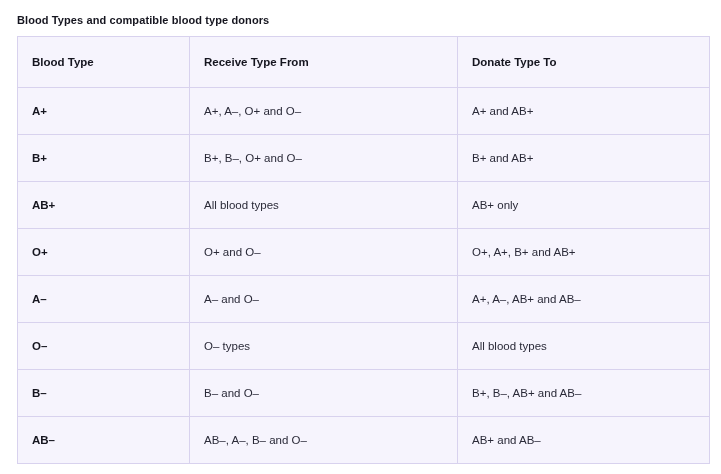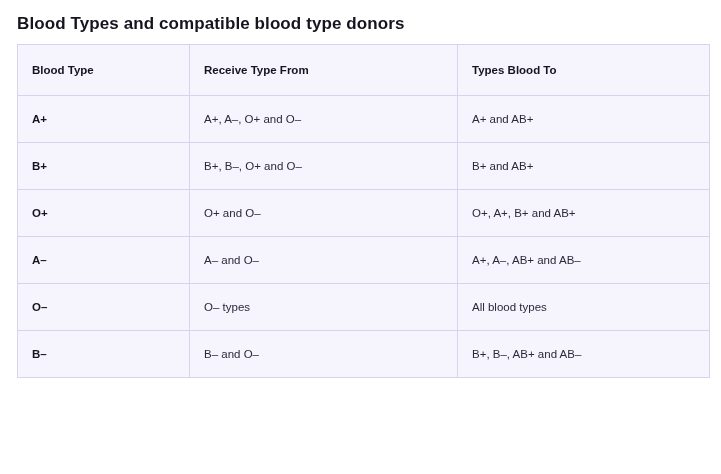--- a/index.html
+++ b/index.html
@@ -15,21 +15,21 @@
     overflow: hidden;
   }
   .page {
     position: relative;
     width: 721px;
     height: 474px;
     box-sizing: border-box;
     padding: 10px 14px 0 14px;
   }
   .page-title {
-    font-size: 17px;
+    font-size: 11px;
     font-weight: bold;
     color: #15151f;
     letter-spacing: 0.1px;
     margin: 4px 0 10px 3px;
   }
   .table-wrap {
     margin-left: 3px;
     width: 692px;
   }
   table.blood-table {
@@ -80,33 +80,38 @@
     <table class="blood-table">
       <colgroup>
         <col class="c1">
         <col class="c2">
         <col class="c3">
       </colgroup>
       <thead>
         <tr>
           <th>Blood Type</th>
           <th>Receive Type From</th>
-          <th>Types Blood To</th>
+          <th>Donate Type To</th>
         </tr>
       </thead>
       <tbody>
         <tr>
           <td class="type-cell">A+</td>
           <td class="info-cell">A+, A–, O+ and O–</td>
           <td class="info-cell">A+ and AB+</td>
         </tr>
         <tr>
           <td class="type-cell">B+</td>
           <td class="info-cell">B+, B–, O+ and O–</td>
           <td class="info-cell">B+ and AB+</td>
+        </tr>
+        <tr>
+          <td class="type-cell">AB+</td>
+          <td class="info-cell">All blood types</td>
+          <td class="info-cell">AB+ only</td>
         </tr>
         <tr>
           <td class="type-cell">O+</td>
           <td class="info-cell">O+ and O–</td>
           <td class="info-cell">O+, A+, B+ and AB+</td>
         </tr>
         <tr>
           <td class="type-cell">A–</td>
           <td class="info-cell">A– and O–</td>
           <td class="info-cell">A+, A–, AB+ and AB–</td>
@@ -114,17 +119,22 @@
         <tr>
           <td class="type-cell">O–</td>
           <td class="info-cell">O– types</td>
           <td class="info-cell">All blood types</td>
         </tr>
         <tr>
           <td class="type-cell">B–</td>
           <td class="info-cell">B– and O–</td>
           <td class="info-cell">B+, B–, AB+ and AB–</td>
         </tr>
+        <tr>
+          <td class="type-cell">AB–</td>
+          <td class="info-cell">AB–, A–, B– and O–</td>
+          <td class="info-cell">AB+ and AB–</td>
+        </tr>
       </tbody>
     </table>
   </div>
 
 </div>
 
 </body></html>

